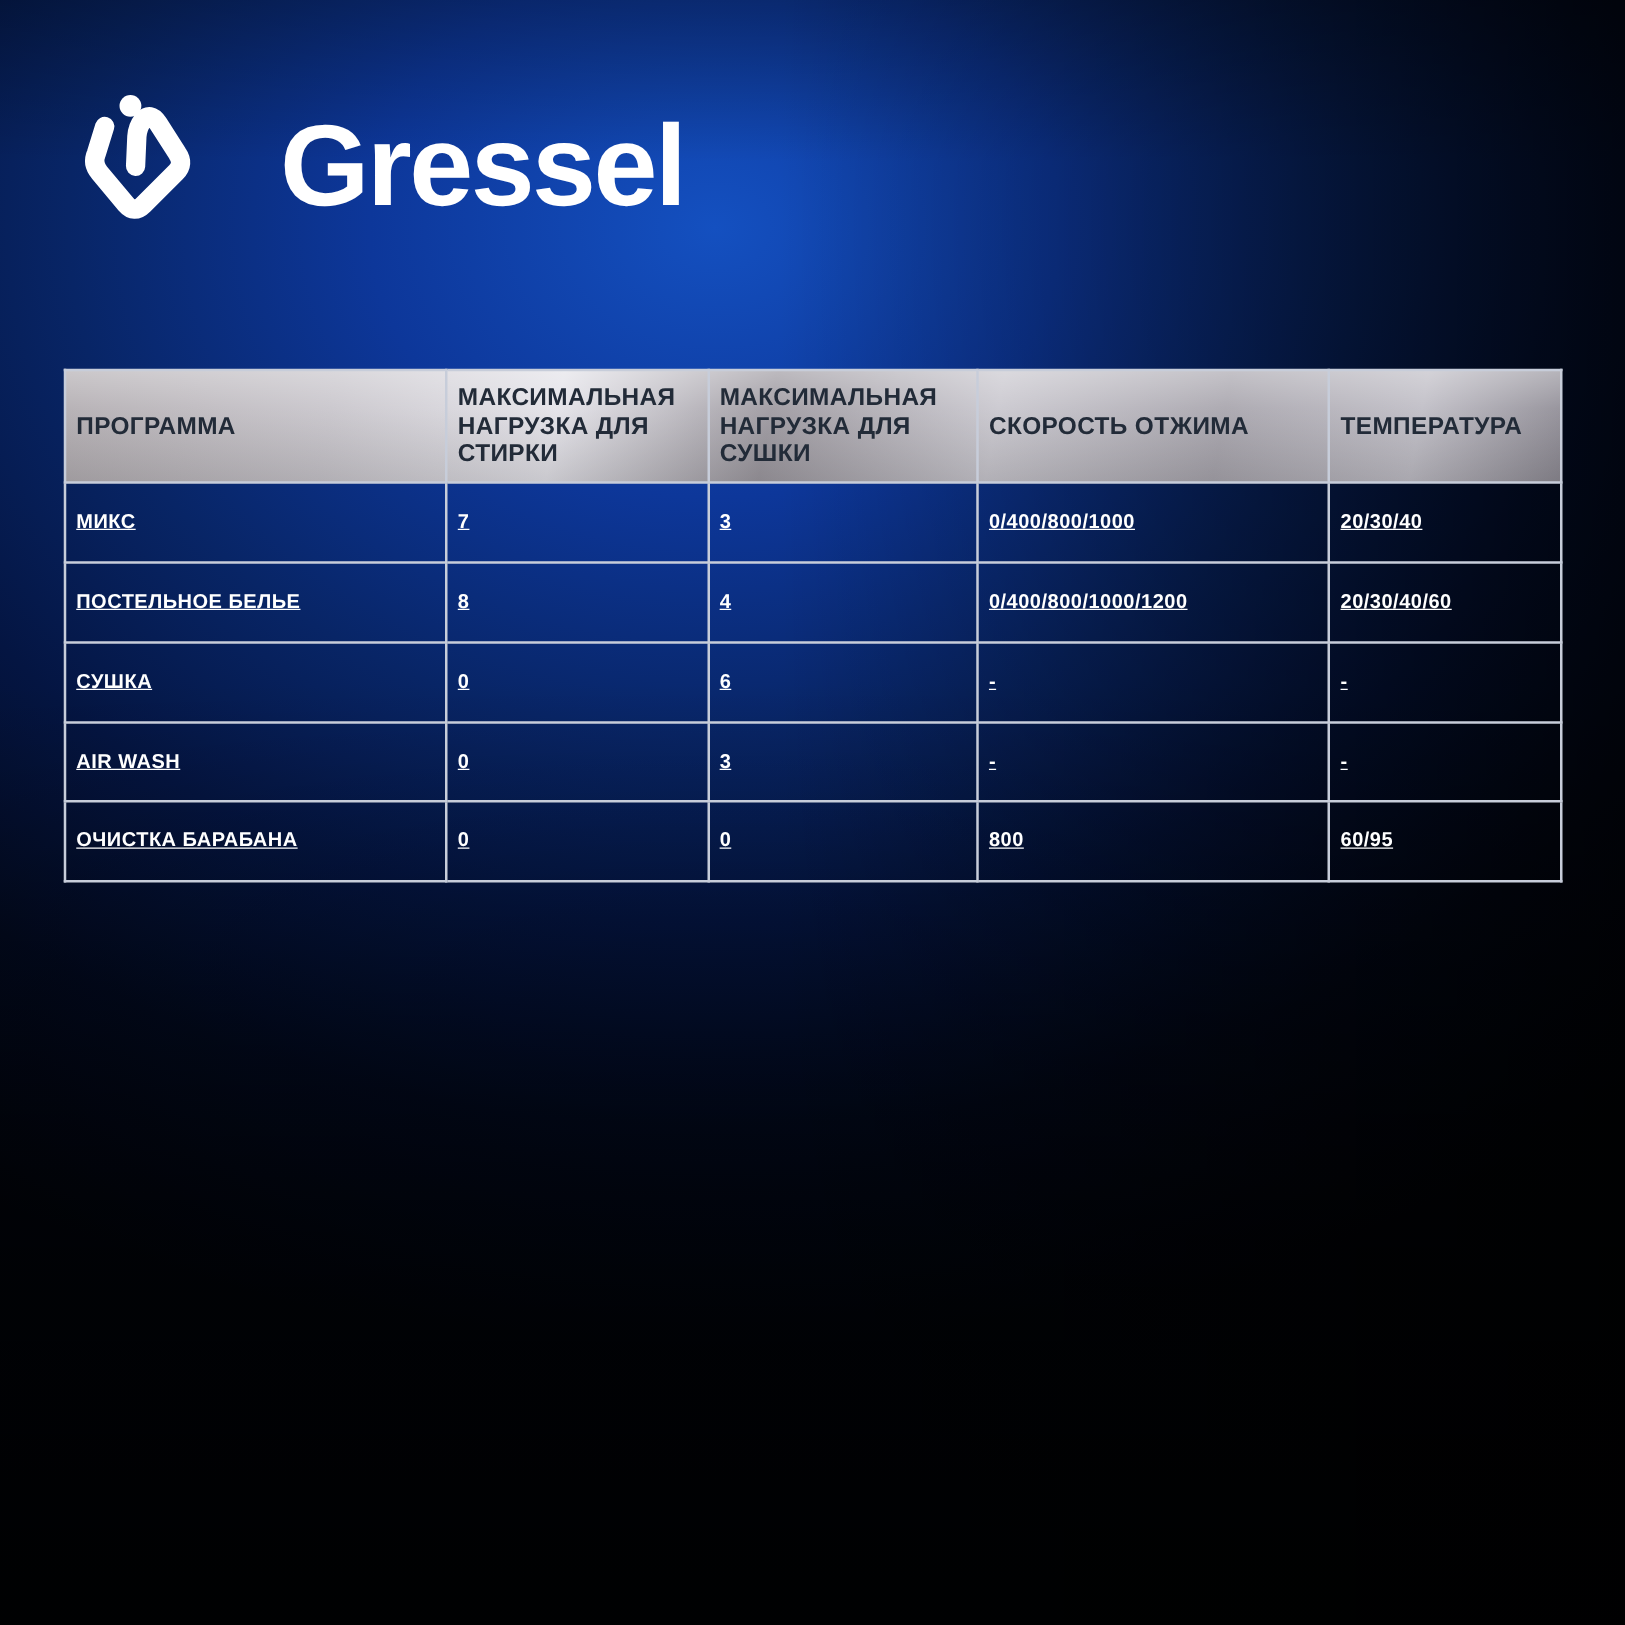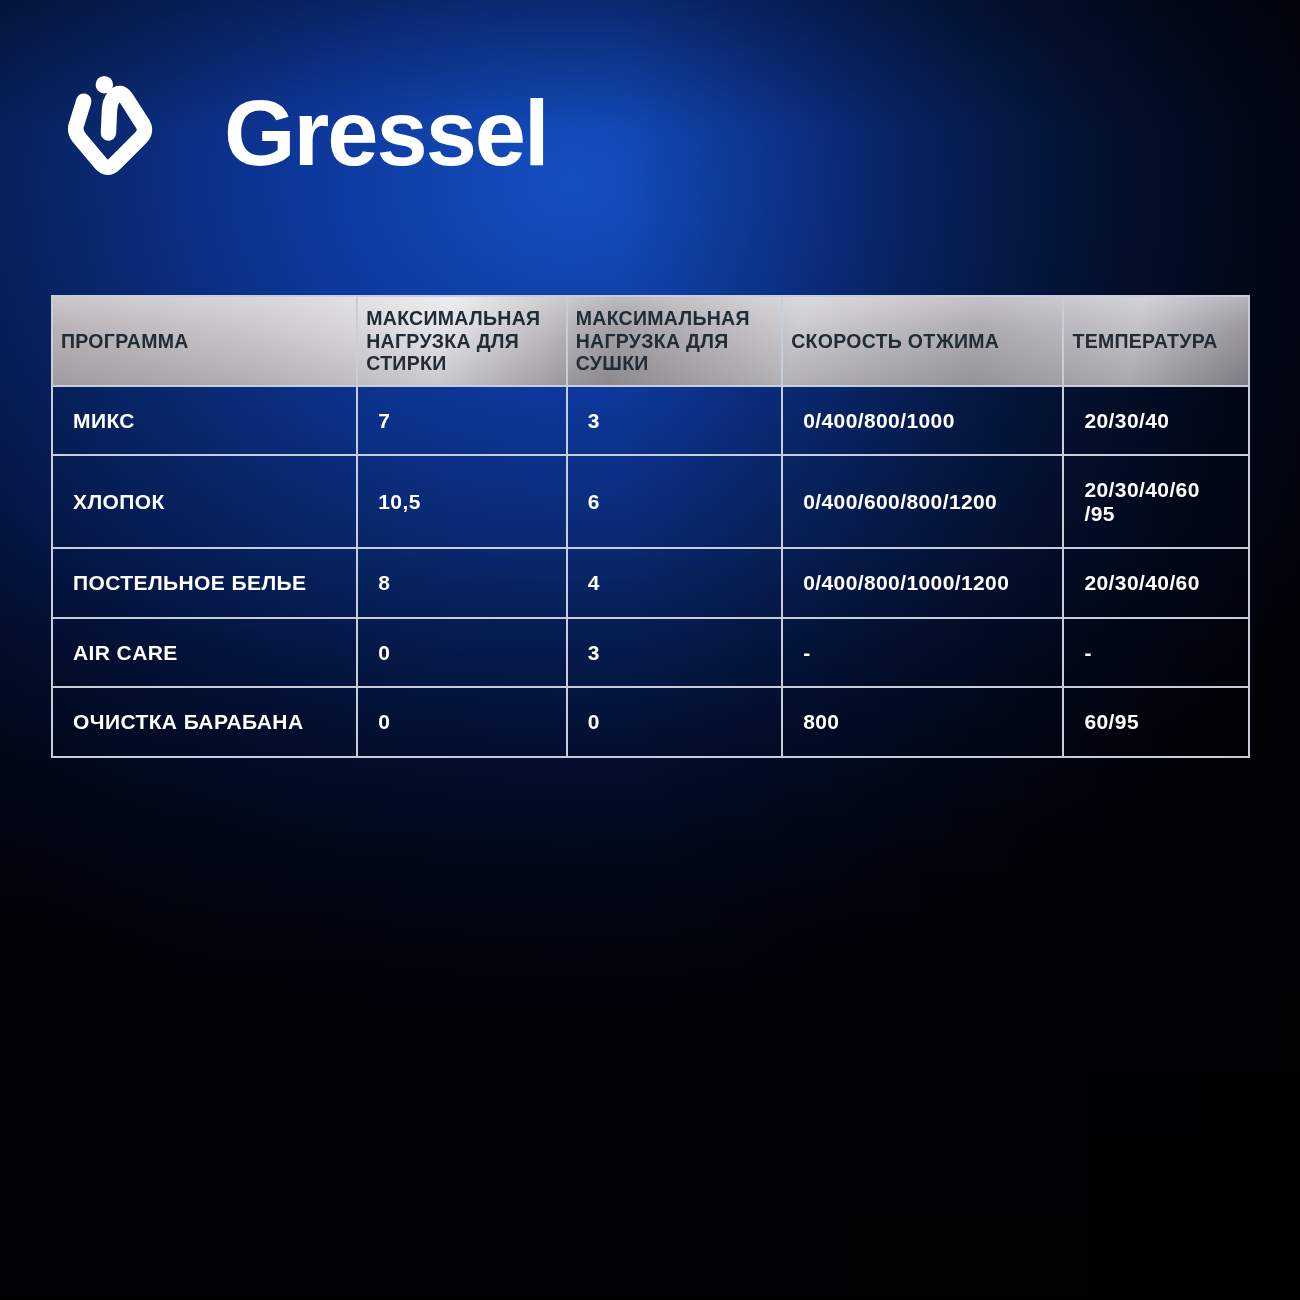--- a/index.html
+++ b/index.html
@@ -73,26 +73,27 @@
   .spec-table th {
     color: #222b38;
     font-size: 19.5px;
     font-weight: 700;
     line-height: 1.16;
     letter-spacing: 0.3px;
     padding: 10px 8px;
   }
   .spec-table td {
     color: #ffffff;
-    font-size: 21px;
+    font-size: 16px;
     font-weight: 700;
     line-height: 1.12;
     letter-spacing: 0.4px;
-    padding: 22px 20px;
+    padding: 22px 8px;
     white-space: pre-line;
+    text-decoration: underline;
   }
 </style>
 </head>
 <body>
 
 <div class="page">
 
   <header class="brand">
     <div class="logo-box">
       <svg viewBox="0 0 140 140" width="144" height="148" xmlns="http://www.w3.org/2000/svg" aria-hidden="true">
@@ -132,36 +133,35 @@
     </thead>
     <tbody>
         <tr>
           <td>МИКС</td>
           <td>7</td>
           <td>3</td>
           <td>0/400/800/1000</td>
           <td>20/30/40</td>
         </tr>
         <tr>
-          <td>ХЛОПОК</td>
-          <td>10,5</td>
-          <td>6</td>
-          <td>0/400/600/800/1200</td>
-          <td>20/30/40/60
-/95</td>
-        </tr>
-        <tr>
           <td>ПОСТЕЛЬНОЕ БЕЛЬЕ</td>
           <td>8</td>
           <td>4</td>
           <td>0/400/800/1000/1200</td>
           <td>20/30/40/60</td>
         </tr>
         <tr>
-          <td>AIR CARE</td>
+          <td>СУШКА</td>
+          <td>0</td>
+          <td>6</td>
+          <td>-</td>
+          <td>-</td>
+        </tr>
+        <tr>
+          <td>AIR WASH</td>
           <td>0</td>
           <td>3</td>
           <td>-</td>
           <td>-</td>
         </tr>
         <tr>
           <td>ОЧИСТКА БАРАБАНА</td>
           <td>0</td>
           <td>0</td>
           <td>800</td>

